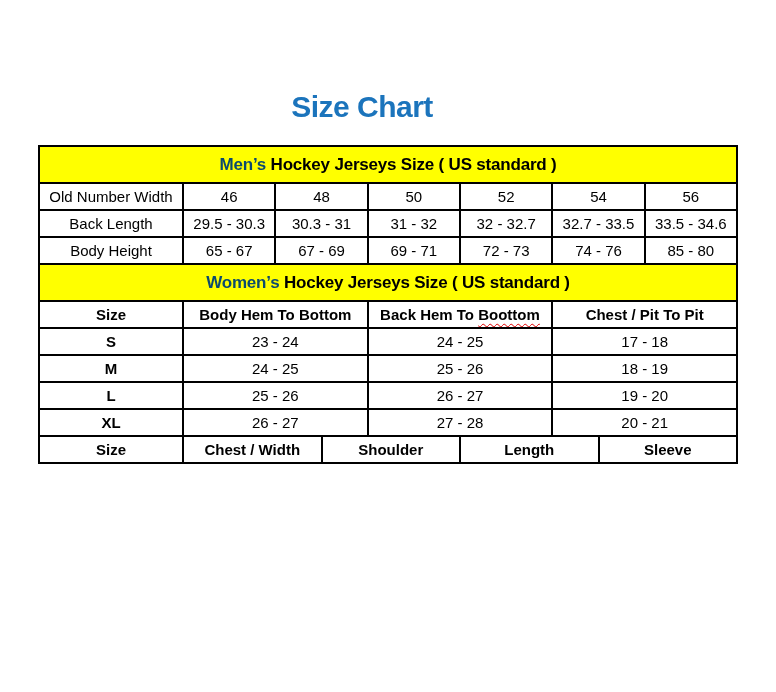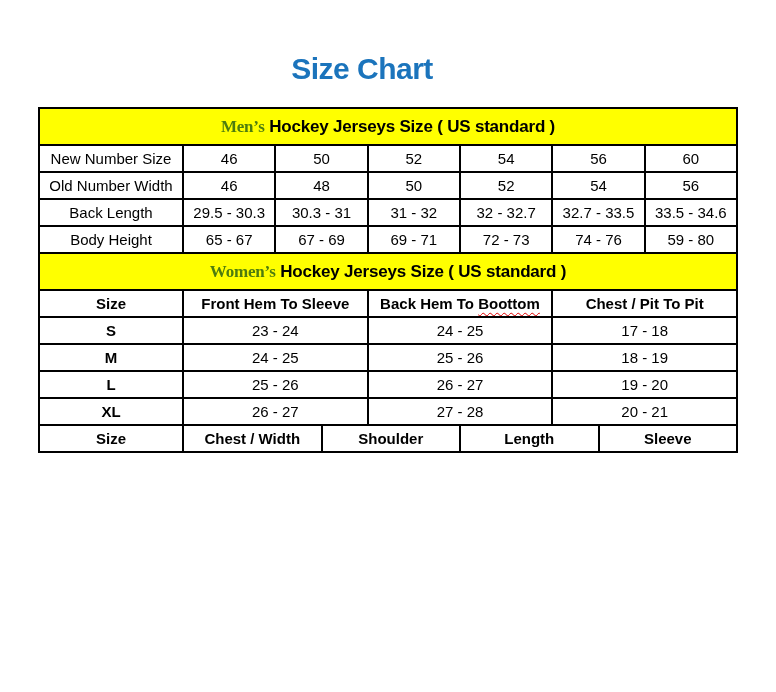--- a/index.html
+++ b/index.html
@@ -5,21 +5,21 @@
   * { box-sizing: border-box; }
   html, body {
     margin: 0; padding: 0;
     width: 776px; height: 692px;
     background: #ffffff;
     font-family: "Liberation Sans", sans-serif;
     color: #000000;
     overflow: hidden;
   }
   .page-title {
-    margin-top: 52px;
+    margin-top: 90px;
     width: 724px;
     text-align: center;
     font-size: 30px;
     font-weight: bold;
     color: #1b74bc;
     letter-spacing: -0.5px;
   }
   .chart-wrap {
     width: 700px;
     margin: 21px 0 0 38px;
@@ -40,21 +40,21 @@
     white-space: nowrap;
     overflow: hidden;
   }
   td.banner {
     background: #ffff00;
     height: 37px;
     font-size: 17px;
     font-weight: bold;
     letter-spacing: -0.2px;
   }
-  .hl { color: #4d7c0f; font-family: Liberation Serif, serif; }
+  .hl { color: #0c4a6e; }
   tr.head td { font-weight: bold; }
   td.szlbl { font-weight: bold; }
   .squiggle {
     text-decoration-line: underline;
     text-decoration-style: wavy;
     text-decoration-color: #e00000;
     text-decoration-thickness: 1px;
     text-underline-offset: 3px;
     text-decoration-skip-ink: none;
   }
@@ -69,29 +69,20 @@
   <table class="szt">
     <colgroup>
         <col style="width:144px">
         <col span="6">
       </colgroup>
     <tbody>
         <tr>
       <td class="banner" colspan="7"><span class="hl">Men’s</span><span> Hockey Jerseys Size ( US standard )</span></td>
     </tr>
     <tr>
-      <td>New Number Size</td>
-      <td>46</td>
-      <td>50</td>
-      <td>52</td>
-      <td>54</td>
-      <td>56</td>
-      <td>60</td>
-    </tr>
-    <tr>
       <td>Old Number Width</td>
       <td>46</td>
       <td>48</td>
       <td>50</td>
       <td>52</td>
       <td>54</td>
       <td>56</td>
     </tr>
     <tr>
       <td>Back Length</td>
@@ -102,37 +93,37 @@
       <td>32.7 - 33.5</td>
       <td>33.5 - 34.6</td>
     </tr>
     <tr>
       <td>Body Height</td>
       <td>65 - 67</td>
       <td>67 - 69</td>
       <td>69 - 71</td>
       <td>72 - 73</td>
       <td>74 - 76</td>
-      <td>59 - 80</td>
+      <td>85 - 80</td>
     </tr>
   </tbody>
     </table>
 
   <table class="szt">
     <colgroup>
         <col style="width:144px">
         <col span="3">
       </colgroup>
     <tbody>
         <tr>
       <td class="banner" colspan="4"><span class="hl">Women’s</span><span> Hockey Jerseys Size ( US standard )</span></td>
     </tr>
     <tr class="head">
       <td>Size</td>
-      <td>Front Hem To Sleeve</td>
+      <td>Body Hem To Bottom</td>
       <td><span>Back Hem To </span><span class="squiggle">Boottom</span></td>
       <td>Chest / Pit To Pit</td>
     </tr>
     <tr>
       <td class="szlbl">S</td>
       <td>23 - 24</td>
       <td>24 - 25</td>
       <td>17 - 18</td>
     </tr>
     <tr>

